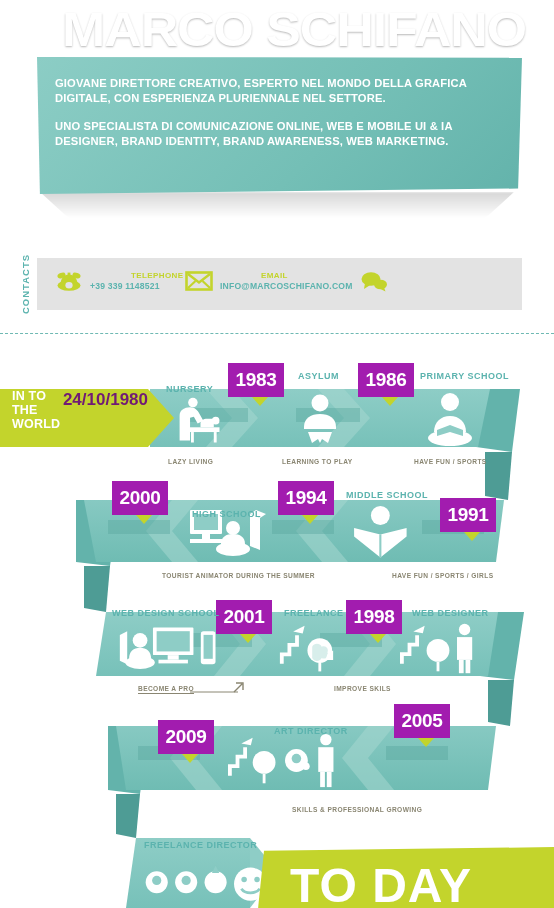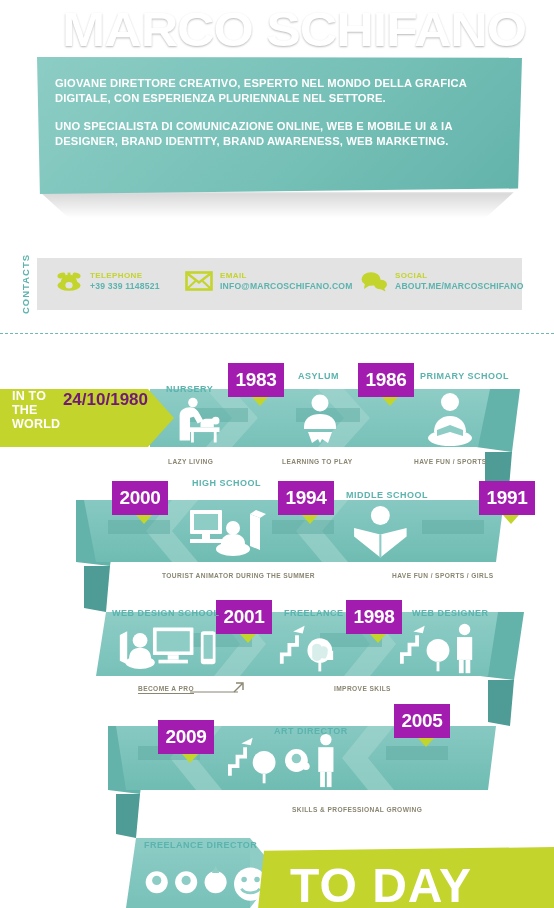--- a/index.html
+++ b/index.html
@@ -48,21 +48,21 @@
   .contacts-label {
     position:absolute; left:16px; top:252px; width:18px; height:64px;
     color:#5bb3ae; font-size:9.5px; font-weight:bold; letter-spacing:1px;
     writing-mode:vertical-rl; transform:rotate(180deg);
     display:flex; align-items:center; justify-content:center; z-index:5;
   }
 
   .contact-item { position:absolute; top:268px; display:flex; align-items:center; gap:7px; z-index:5; }
   .c-icon { width:28px; height:26px; flex:0 0 28px; display:flex; align-items:center; justify-content:center; }
   .c-txt { line-height:10.5px; }
-  .c-title { font-size:8px; font-weight:bold; color:#c3d42c; letter-spacing:.4px; display:block; }
+  .c-title { font-size:8px; font-weight:bold; color:#c3d42c; letter-spacing:.4px; display:block;margin-left:41px; }
   .c-val { font-size:8.6px; font-weight:bold; color:#5bb3ae; letter-spacing:.2px; display:block; }
 
   .dashed {
     position:absolute; left:0; top:333px; width:554px; height:1px;
     border-top:1.6px dashed #6fb9b3; z-index:3;
   }
 
   
   .tl { position:absolute; left:0; top:0; width:554px; height:908px; z-index:2; }
   .tl svg { position:absolute; left:0; top:0; }
@@ -168,24 +168,20 @@
 
   <div class="contact-item" style="left:360px;">
     <span class="c-icon">
       <svg width="28" height="22" viewBox="0 0 28 22">
         <ellipse cx="11" cy="9" rx="9.5" ry="6.8" fill="#c3d42c"></ellipse>
         <path d="M5,13 L4,19 L11,14.5 Z" fill="#c3d42c"></path>
         <ellipse cx="20.5" cy="14.5" rx="6.5" ry="4.8" fill="#c3d42c"></ellipse>
         <path d="M24,17.5 L25.5,21.5 L19.5,18.5 Z" fill="#c3d42c"></path>
       </svg>
     </span>
-    <span class="c-txt">
-      <span class="c-title">SOCIAL</span>
-      <span class="c-val">ABOUT.ME/MARCOSCHIFANO</span>
-    </span>
   </div>
 
   <div class="dashed"></div>
 
   <div class="tl">
   <svg width="554" height="908">
     <defs>
       <linearGradient id="tealA" x1="0" y1="0" x2="0" y2="1">
         <stop offset="0%" stop-color="#8ecdc6"></stop>
             <stop offset="100%" stop-color="#77c1b9"></stop>
@@ -357,33 +353,33 @@
   </div>
   <svg class="world-arrow" viewBox="0 0 26 58">
     <path d="M0,0 L26,29 L0,58 Z" fill="#c3d42c"></path>
   </svg>
 
   <div class="yeartag" style="left:228px; top:363px;">1983</div>
   <div class="yeartag" style="left:358px; top:363px;">1986</div>
 
   <div class="yeartag" style="left:112px; top:481px;">2000</div>
   <div class="yeartag" style="left:278px; top:481px;">1994</div>
-  <div class="yeartag" style="left:440px; top:481px;margin-left:39px;">1991</div>
+  <div class="yeartag" style="left:440px; top:498px;">1991</div>
 
   <div class="yeartag" style="left:216px; top:600px;">2001</div>
   <div class="yeartag" style="left:346px; top:600px;">1998</div>
 
   <div class="yeartag" style="left:158px; top:720px;">2009</div>
   <div class="yeartag" style="left:394px; top:704px;">2005</div>
 
   <div class="rowlabel" style="left:166px; top:384px;">NURSERY</div>
   <div class="rowlabel" style="left:298px; top:371px;">ASYLUM</div>
   <div class="rowlabel" style="left:420px; top:371px;">PRIMARY SCHOOL</div>
 
-  <div class="rowlabel" style="left:192px; top:478px;">HIGH SCHOOL</div>
+  <div class="rowlabel" style="left:192px; top:509px;">HIGH SCHOOL</div>
   <div class="rowlabel" style="left:346px; top:490px;">MIDDLE SCHOOL</div>
 
   <div class="rowlabel" style="left:112px; top:608px;">WEB DESIGN SCHOOL</div>
   <div class="rowlabel" style="left:284px; top:608px;">FREELANCE</div>
   <div class="rowlabel" style="left:412px; top:608px;">WEB DESIGNER</div>
 
   <div class="rowlabel" style="left:274px; top:726px;">ART DIRECTOR</div>
 
   <div class="rowlabel" style="left:144px; top:840px;">FREELANCE DIRECTOR</div>
 

